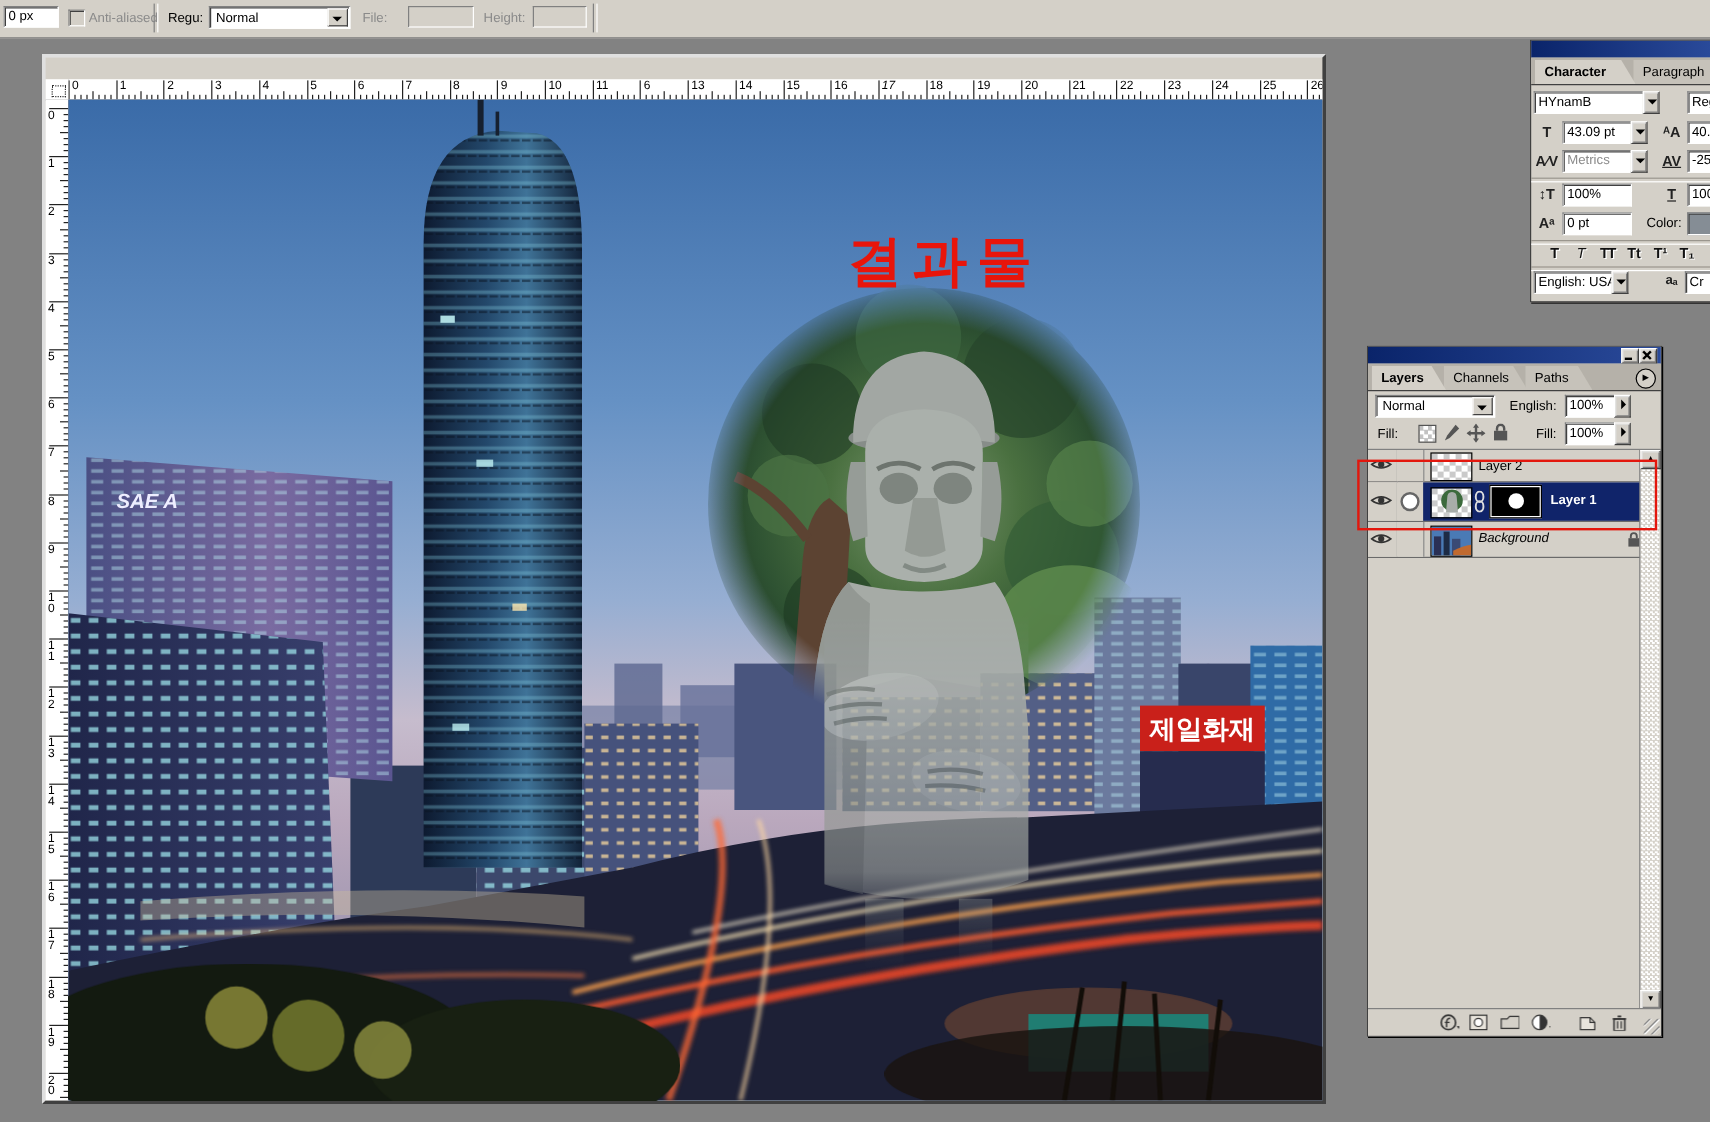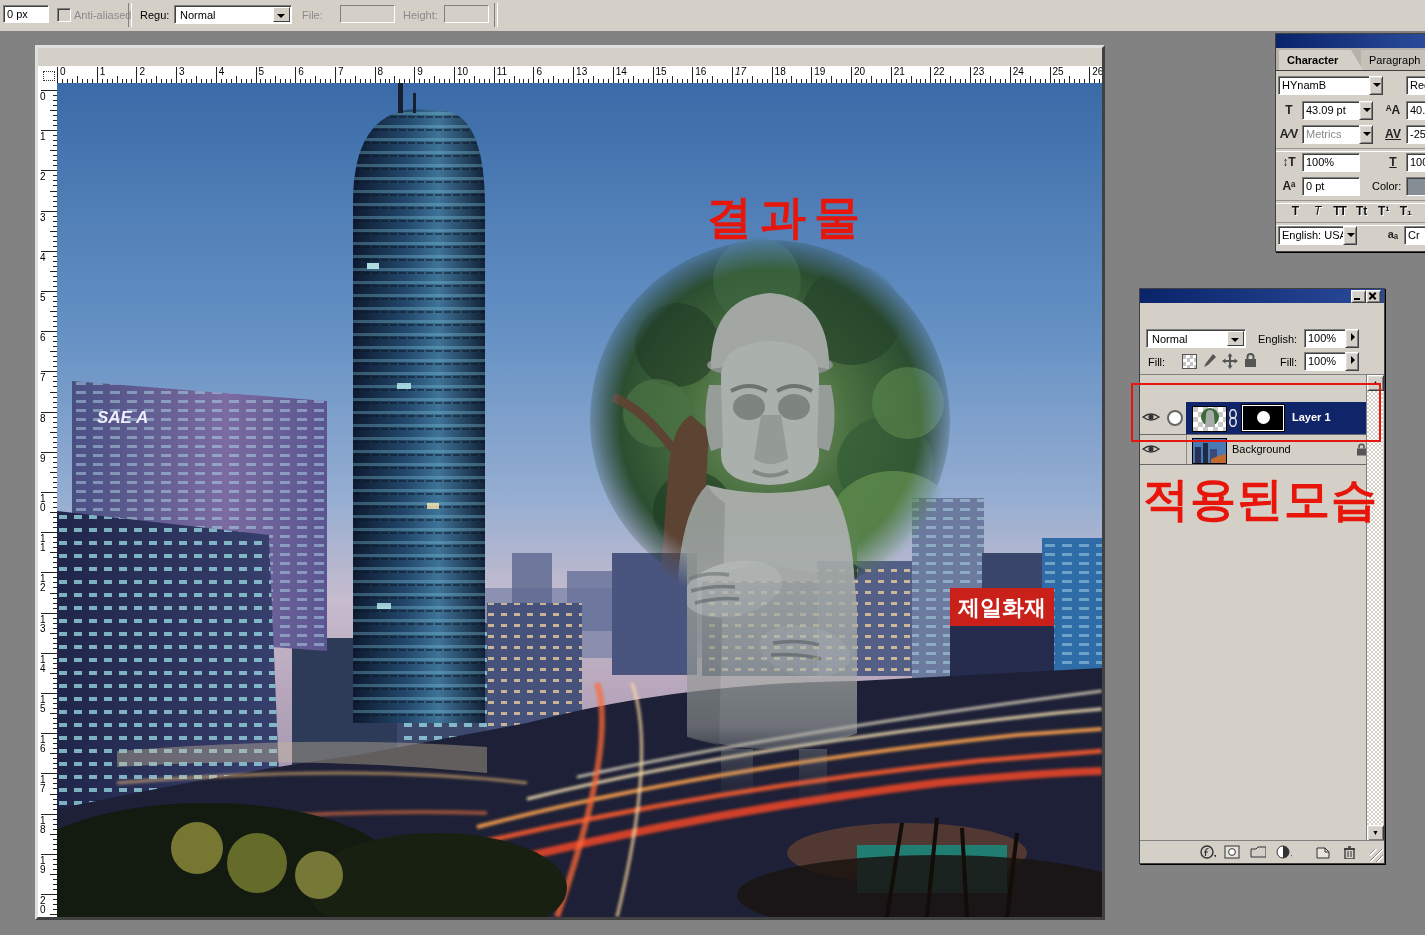--- a/index.html
+++ b/index.html
@@ -786,20 +786,26 @@
     <span class="charicon abs" style="left:106px;top:2px;font-size:11px;">aₐ</span>
     <div class="abs sunken field" style="left:128px;top:0;width:60px;height:19px;box-sizing:border-box;">Cr</div>
   </div>
 </div>
 
 <div class="abs palette" style="left:1139px;top:288px;width:244px;height:574px;">
   <div class="ptitle">
     <span class="pbtn raised minimize" style="right:18px;"></span>
     <span class="pbtn raised close" style="right:3px;"></span>
   </div>
+  <div class="tabrow">
+    <div class="ptab active" style="left:3px;width:62px;">Layers</div>
+    <div class="ptab" style="left:63px;width:70px;">Channels</div>
+    <div class="ptab" style="left:131px;width:56px;">Paths</div>
+    <div class="pmenu"></div>
+  </div>
 
   <div class="abs" style="left:0;top:38px;width:100%;height:24px;">
     <div class="abs sunken" style="left:6px;top:2px;width:100px;height:19px;box-sizing:border-box;">
       <span class="field" style="position:absolute;left:2px;top:1px;">Normal</span>
       <span class="ddbtn"></span>
     </div>
     <span class="abs" style="left:118px;top:6px;">English:</span>
     <div class="abs sunken field" style="left:164px;top:2px;width:42px;height:19px;box-sizing:border-box;">100%</div>
     <div class="abs raised popbtn" style="left:205px;top:2px;width:14px;height:19px;box-sizing:border-box;"></div>
   </div>
@@ -817,20 +823,31 @@
       <rect x="1" y="6" width="11" height="8" fill="#555"></rect>
       <path d="M3.5 6 V4 a3 3 0 0 1 6 0 V6" fill="none" stroke="#555" stroke-width="2"></path>
     </svg>
     <span class="abs" style="left:140px;top:5px;">Fill:</span>
     <div class="abs sunken field" style="left:164px;top:1px;width:42px;height:19px;box-sizing:border-box;">100%</div>
     <div class="abs raised popbtn" style="left:205px;top:1px;width:14px;height:19px;box-sizing:border-box;"></div>
   </div>
 
   <div class="abs" style="left:0;top:85px;width:100%;border-top:1px solid #808080;"></div>
 
+  <div class="lrow" style="top:86px;height:27px;background:#d4d0c8;">
+    <div class="lcell" style="left:0;width:24px;">
+      <svg width="18" height="12" style="margin:6px 2px;">
+        <path d="M1 6 Q9 0 17 6 Q9 12 1 6 Z" fill="none" stroke="#333" stroke-width="1.4"></path>
+        <circle cx="9" cy="6" r="2.6" fill="#333"></circle>
+      </svg>
+    </div>
+    <div class="lcell" style="left:24px;width:22px;"></div>
+    <div class="thumbframe checker" style="left:52px;top:2px;width:33px;height:22px;"></div>
+    <span class="abs" style="left:92px;top:8px;">Layer 2</span>
+  </div>
 
   <div class="lrow" style="top:113px;height:33px;background:#d4d0c8;">
     <div class="lcell" style="left:0;width:24px;">
       <svg width="18" height="12" style="margin:9px 2px;">
         <path d="M1 6 Q9 0 17 6 Q9 12 1 6 Z" fill="none" stroke="#333" stroke-width="1.4"></path>
         <circle cx="9" cy="6" r="2.6" fill="#333"></circle>
       </svg>
     </div>
     <div class="lcell" style="left:24px;width:22px;">
       <span class="abs" style="left:3px;top:8px;width:12px;height:12px;border-radius:50%;background:#fff;border:2px solid #666;"></span>
@@ -864,21 +881,21 @@
     <div class="lcell" style="left:24px;width:22px;"></div>
     <div class="thumbframe" style="left:52px;top:3px;width:33px;height:24px;">
       <svg width="33" height="24">
         <rect width="33" height="24" fill="#4a7ab5"></rect>
         <rect x="2" y="8" width="6" height="16" fill="#2a3055"></rect>
         <rect x="10" y="4" width="5" height="20" fill="#1d2b45"></rect>
         <rect x="17" y="10" width="7" height="14" fill="#3a4a75"></rect>
         <path d="M18 20 Q26 16 33 15 L33 24 L18 24 Z" fill="#c06a30"></path>
       </svg>
     </div>
-    <span class="abs" style="left:92px;top:8px;">Background</span>
+    <span class="abs" style="left:92px;top:8px;font-style:italic;">Background</span>
     <svg class="abs" style="left:216px;top:8px;" width="11" height="13">
       <rect x="1" y="5.5" width="9" height="7" fill="#555"></rect>
       <path d="M3 5.5 V3.8 a2.5 2.5 0 0 1 5 0 V5.5" fill="none" stroke="#555" stroke-width="1.6"></path>
     </svg>
   </div>
 
   <div class="scroll" style="top:86px;bottom:22px;">
     <div class="sbtn raised" style="top:0;">▲</div>
     <div class="sbtn raised" style="bottom:0;">▼</div>
   </div>
@@ -908,16 +925,15 @@
     <svg class="bicon" style="left:203px;" width="13" height="15">
       <rect x="2" y="4" width="9" height="10" fill="none" stroke="#333" stroke-width="1.3"></rect>
       <line x1="1" y1="4" x2="12" y2="4" stroke="#333" stroke-width="1.5"></line>
       <line x1="5" y1="2" x2="8" y2="2" stroke="#333" stroke-width="1.5"></line>
       <line x1="5" y1="6" x2="5" y2="12" stroke="#333"></line>
       <line x1="8" y1="6" x2="8" y2="12" stroke="#333"></line>
     </svg>
     <span class="grip"></span>
   </div>
 
-  <div class="abs annotation-red" style="left:3px;top:180px;font-size:46px;white-space:nowrap;">적용된모습</div>
 </div>
 
 <div class="abs redrect" style="left:1131px;top:383px;width:246px;height:55px;"></div>
 
 </body></html>

